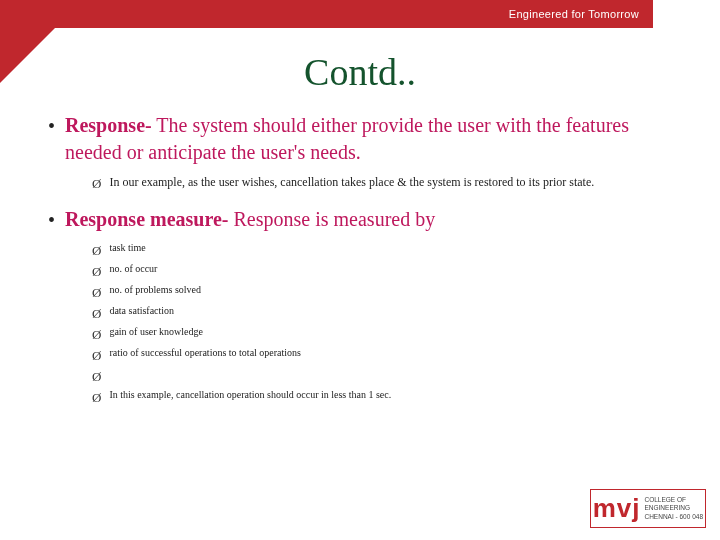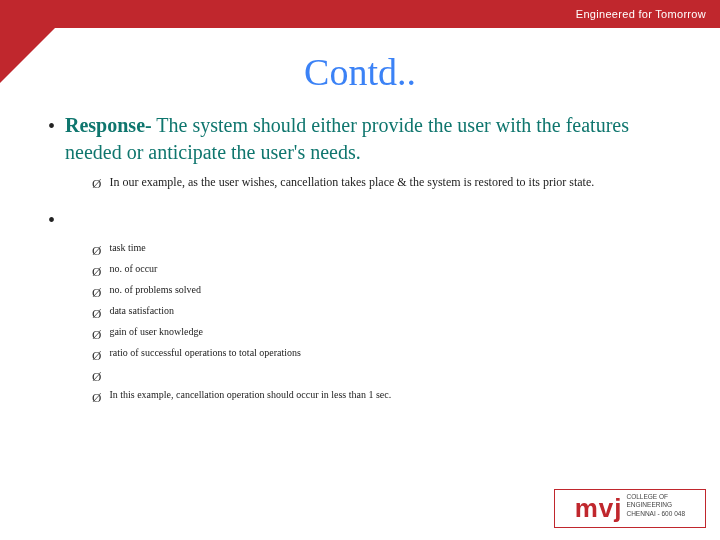--- a/index.html
+++ b/index.html
@@ -15,21 +15,21 @@
       font-family: 'Times New Roman', Times, serif;
       overflow: hidden;
       position: relative;
     }
 
     
     .header-bar {
       position: absolute;
       top: 0;
       left: 0;
-      width: 720px;
+      width: 653px;
       height: 28px;
       background: #c0272d;
       display: flex;
       align-items: center;
       justify-content: flex-end;
       padding-right: 14px;
     }
 
     .header-title {
       color: #ffffff;
@@ -54,21 +54,21 @@
       top: 28px;
       left: 0;
       right: 0;
       bottom: 0;
       padding: 18px 48px 20px 48px;
     }
 
     .slide-title {
       font-size: 38px;
       font-family: 'Times New Roman', Times, serif;
-      color: #3b82f6;
+      color: #14532d;
       font-weight: normal;
       text-align: center;
       margin-bottom: 18px;
       margin-top: 4px;
     }
 
     .bullet-section {
       margin-bottom: 14px;
     }
 
@@ -82,21 +82,21 @@
       font-size: 20px;
       margin-right: 10px;
       margin-top: 1px;
       line-height: 1.3;
       color: #222;
     }
 
     .main-bullet-text {
       font-size: 20px;
       line-height: 1.35;
-      color: #0f766e;
+      color: #be185d;
     }
 
     .main-bullet-text strong {
       font-weight: bold;
     }
 
     .sub-bullets {
       margin-left: 44px;
       margin-top: 5px;
     }
@@ -172,23 +172,23 @@
       flex-direction: column;
       margin-left: 4px;
       font-size: 6px;
       color: #555;
       font-family: Arial, sans-serif;
       line-height: 1.3;
     }
 
     .logo-container {
       display: flex;
-      align-items: flex-start;
+      align-items: center;
       border: 1.5px solid #c0272d;
-      padding: 3px 20px;
+      padding: 3px 2px;
     }
 
     .logo-sub {
       font-size: 6.5px;
       color: #444;
       font-family: Arial, sans-serif;
       line-height: 1.3;
       text-align: left;
     }
   </style>
@@ -216,20 +216,23 @@
       <div class="sub-bullet">
         <span class="arrow-icon">Ø</span>
         <span class="sub-bullet-text">In our example, as the user wishes, cancellation takes place &amp; the system is restored to its prior state.</span>
       </div>
     </div>
   </div>
 
   <div class="bullet-section">
     <div class="main-bullet">
       <span class="bullet-dot">•</span>
+      <span class="main-bullet-text">
+        <strong>Response measure-</strong><span> Response is measured by</span>
+      </span>
     </div>
     <div class="measure-bullets">
       <div class="measure-bullet">
         <span class="arrow-icon">Ø</span>
         <span class="measure-bullet-text">task time</span>
       </div>
       <div class="measure-bullet">
         <span class="arrow-icon">Ø</span>
         <span class="measure-bullet-text">no. of occur</span>
       </div>

